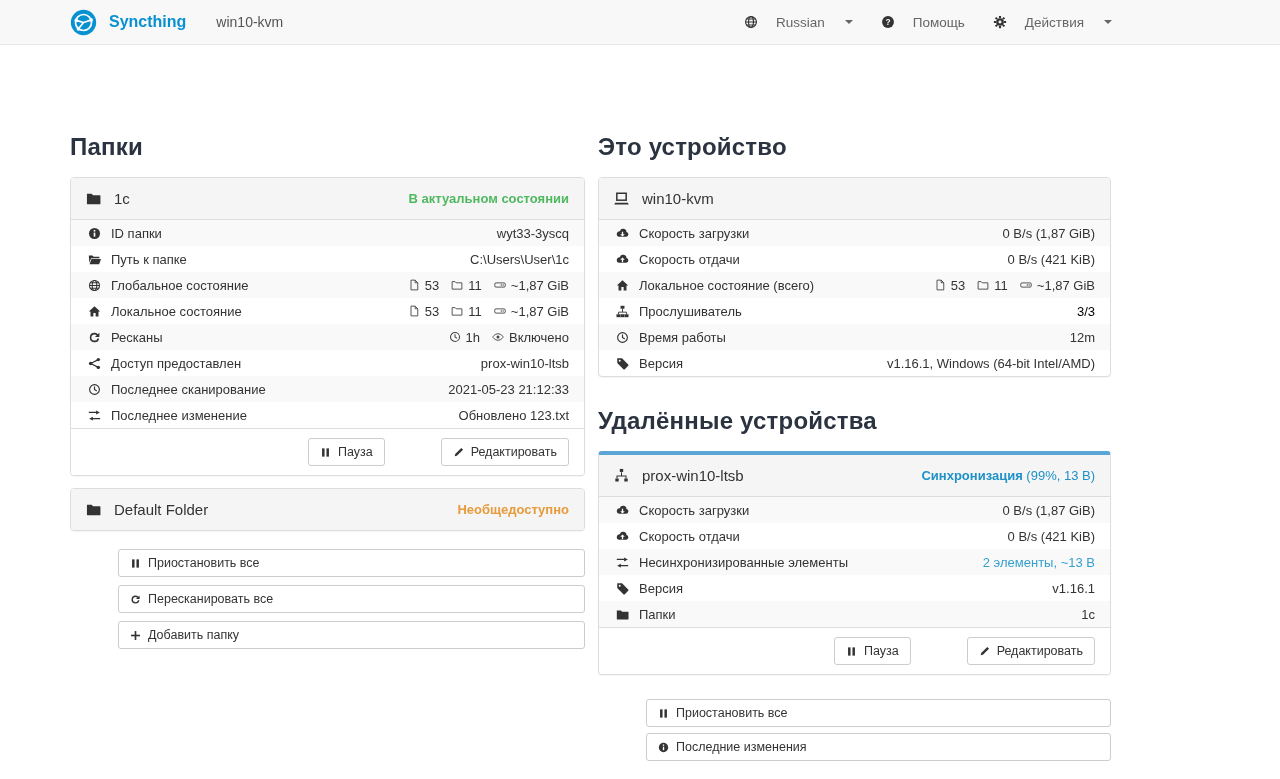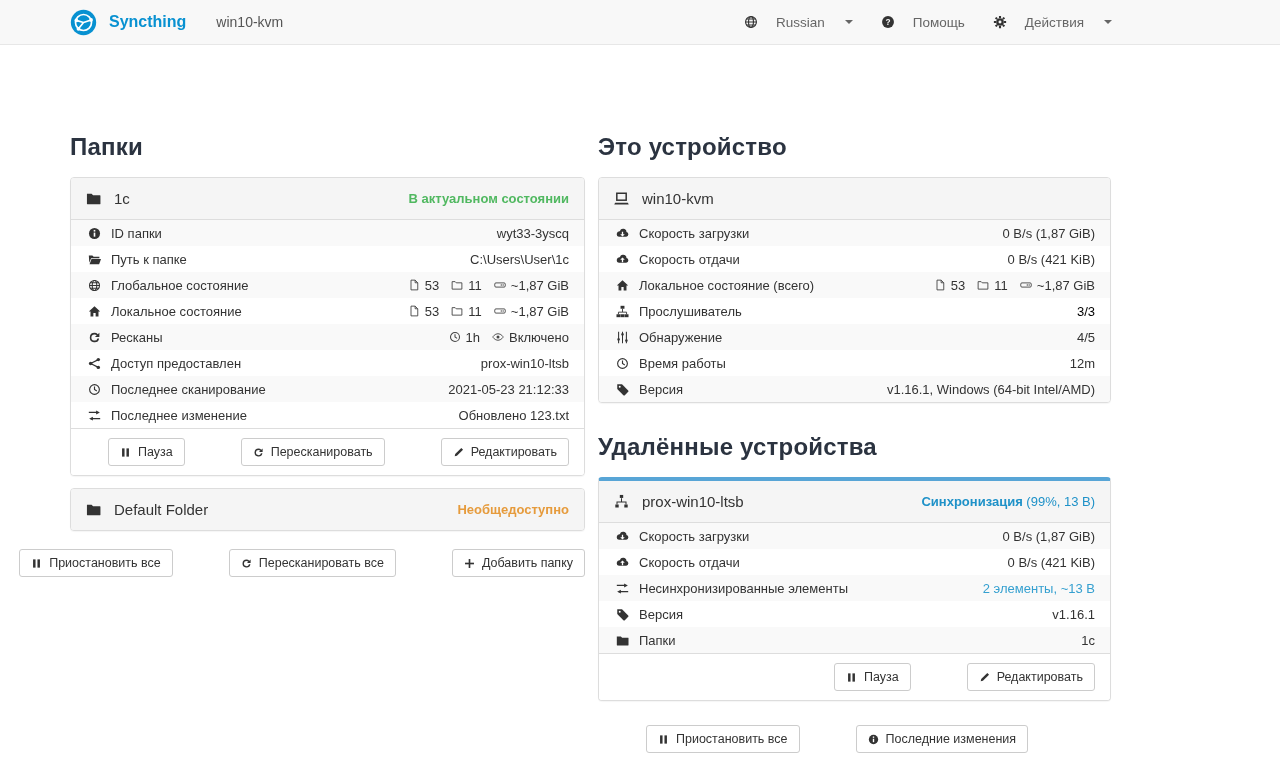--- a/index.html
+++ b/index.html
@@ -41,21 +41,21 @@
   .val { margin-left:auto; display:flex; align-items:center; gap:12px; color:#333; text-align:right; }
   .seg { display:flex; align-items:center; gap:5px; }
   .seg .icn svg { width:12px; height:12px; color:#444; }
   .c-green { color:#000000; } .c-blue { color:#35a0d0; cursor:pointer; }
   .panel-footer { padding:9px 15px; display:flex; justify-content:flex-end; gap:8px;
     border-top:1px solid #ddd; background:#fff; }
   .btn { display:inline-flex; align-items:center; gap:7px; padding:6px 11px; font-size:12.5px;
     color:#333; background:#fff; border:1px solid #ccc; border-radius:3px; cursor:pointer;
     font-family:inherit; white-space:nowrap;margin-left:48px; }
   .btn .icn { display:flex; } .btn .icn svg { width:11px; height:11px; }
-  .btn-row { display:flex; gap:8px; }
+  .btn-row { display:flex; gap:8px;flex-direction:column; }
   .btn-row.right { justify-content:flex-end; margin-top:18px; }
   .btn-row.left { justify-content:flex-start; margin-top:24px; flex-wrap:wrap; row-gap:6px; }
   .icn { display:inline-flex; color:#333; }
   .logo svg { width:27px; height:27px; }
 </style>
 </head>
 <body>
 
 <nav class="navbar">
   <div class="brand">
@@ -340,28 +340,20 @@
               <svg viewBox="0 0 16 16">
                 <rect x="3" y="2" width="3.6" height="12" fill="currentColor"></rect>
                 <rect x="9.4" y="2" width="3.6" height="12" fill="currentColor"></rect>
               </svg>
             </span>
             <span>Пауза</span>
           </button>
           <button class="btn">
             <span class="icn">
               <svg viewBox="0 0 16 16">
-                <path fill="currentColor" d="M8 2.2a5.8 5.8 0 1 0 5.7 6.9h-2.07A3.8 3.8 0 1 1 8 4.2c1.05 0 2 .43 2.7 1.1L8.6 7.4H14V2l-1.9 1.9A5.78 5.78 0 0 0 8 2.2z"></path>
-              </svg>
-            </span>
-            <span>Пересканировать</span>
-          </button>
-          <button class="btn">
-            <span class="icn">
-              <svg viewBox="0 0 16 16">
                 <path fill="currentColor" d="M12.1 1.4l2.5 2.5-8.9 8.9-3.2.7.7-3.2z"></path>
               </svg>
             </span>
             <span>Редактировать</span>
           </button>
         </div>
     </div>
 
     <div class="panel">
       <div class="panel-heading" style="border-bottom:none;">
@@ -503,42 +495,20 @@
                     <rect x="5.6" y="11.4" width="4.8" height="3.6"></rect>
                     <rect x="10.6" y="11.4" width="4.8" height="3.6"></rect>
                   </g>
                 </svg>
               </span>
               <span>Прослушиватель</span>
             </div>
             <div class="val">
               <span class="seg">
                 <span class="c-green">3/3</span>
-              </span>
-            </div>
-          </div>
-          <div class="trow">
-            <div class="lbl">
-              <span class="icn">
-                <svg viewBox="0 0 16 16">
-                  <g stroke="currentColor" stroke-width="1.3">
-                    <path d="M3.2 1v14M8 1v14M12.8 1v14"></path>
-                  </g>
-                  <g fill="currentColor">
-                    <rect x="1.7" y="9.2" width="3" height="2.3"></rect>
-                    <rect x="6.5" y="3" width="3" height="2.3"></rect>
-                    <rect x="11.3" y="10.6" width="3" height="2.3"></rect>
-                  </g>
-                </svg>
-              </span>
-              <span>Обнаружение</span>
-            </div>
-            <div class="val">
-              <span class="seg">
-                <span>4/5</span>
               </span>
             </div>
           </div>
           <div class="trow">
             <div class="lbl">
               <span class="icn">
                 <svg viewBox="0 0 16 16">
                   <g fill="none" stroke="currentColor" stroke-width="1.4">
                     <circle cx="8" cy="8" r="6"></circle>
                     <path d="M8 4.2V8l2.8 1.8"></path>

